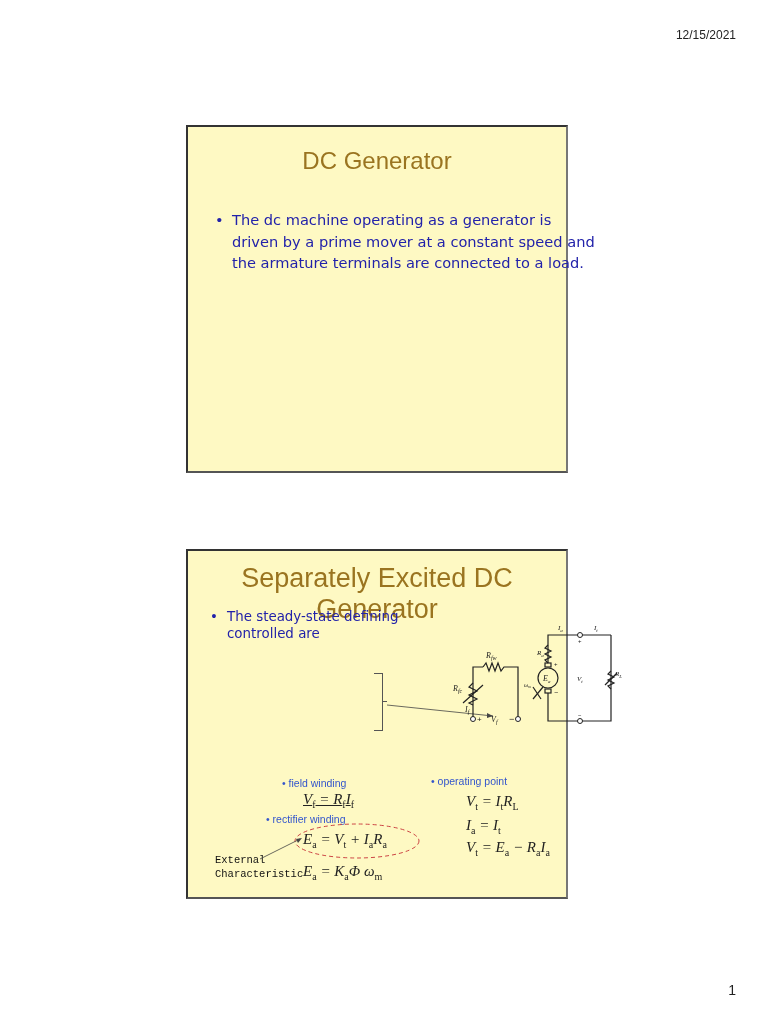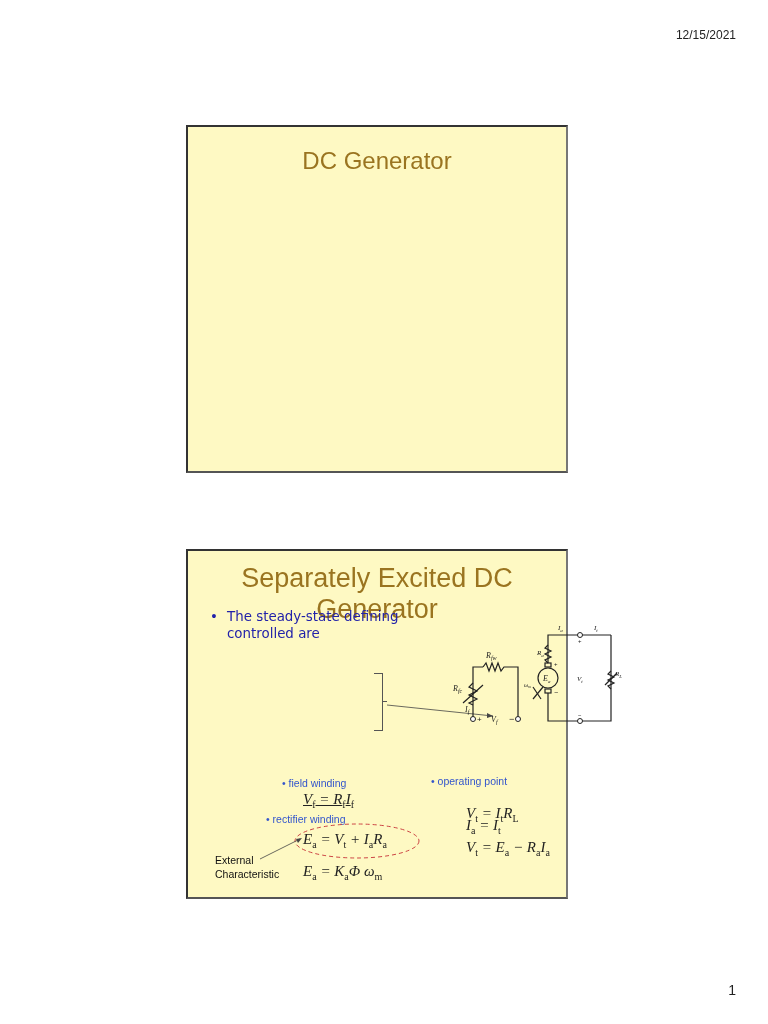--- a/index.html
+++ b/index.html
@@ -29,30 +29,31 @@
   #slide1 ul.bullets { left:27px; top:82px; width:380px; }
   #slide1 ul.bullets li { font-size:14.6px; line-height:21.5px; margin-bottom:1px; }
   #slide2 ul.bullets { left:22px; top:58px; width:200px; }
   #slide2 ul.bullets li { font-size:13.4px; line-height:16.8px; }
   .bracket { position:absolute; left:186px; top:122px; width:8px; height:56px; border:1px solid #555; border-left:none; }
   .bracket-tick { position:absolute; left:194px; top:150px; width:5px; height:1px; background:#555; }
   .circuit { position:absolute; left:195px; top:60px; }
   .eq-label { position:absolute; font-family:"Liberation Sans", sans-serif; font-size:10.5px; color:#3355cc; }
   .eq { position:absolute; font-family:"Liberation Serif", serif; font-size:15px; color:#222; font-style:italic; white-space:nowrap; }
   .eq sub { font-style:normal; font-size:10px; }
-  .ext { position:absolute; font-family:Liberation Sans, sans-serif; font-size:10.5px; color:#111; line-height:14px; }
+  .ext { position:absolute; font-family:Liberation Mono, monospace; font-size:10.5px; color:#111; line-height:14px; }
 </style>
 </head>
 <body>
 
 <div class="date">12/15/2021</div>
 
 <div class="slide" id="slide1">
   <div class="title">DC Generator</div>
   <ul class="bullets">
+    <li>The dc machine operating as a generator is driven by a prime mover at a constant speed and the armature terminals are connected to a load.</li>
   </ul>
 </div>
 
 <div class="slide" id="slide2">
   <div class="title">Separately Excited DC Generator</div>
   <ul class="bullets">
     <li>The steady-state defining controlled are</li>
   </ul>
   <div class="bracket"></div>
   <div class="bracket-tick"></div>
@@ -116,18 +117,18 @@
   <div class="ext" style="left:27px; top:302px;">
     <div>External</div>
     <div>Characteristic</div>
   </div>
   <svg style="position:absolute; left:70px; top:280px;" width="50" height="30">
     <line x1="2" y1="28" x2="42" y2="8" stroke="#444" stroke-width="0.8"></line>
     <polygon points="44,7 38,8 40,12" fill="#444"></polygon>
   </svg>
 
   <div class="eq-label" style="left:243px; top:224px;">• operating point</div>
-  <div class="eq" style="left:278px; top:254px;">V<sub>t</sub> = I<sub>t</sub>R<sub>L</sub></div>
+  <div class="eq" style="left:278px; top:242px;">V<sub>t</sub> = I<sub>t</sub>R<sub>L</sub></div>
   <div class="eq" style="left:278px; top:266px;">I<sub>a</sub> = I<sub>t</sub></div>
   <div class="eq" style="left:278px; top:288px;">V<sub>t</sub> = E<sub>a</sub> − R<sub>a</sub>I<sub>a</sub></div>
 </div>
 
 <div class="pagenum">1</div>
 
 </body></html>

